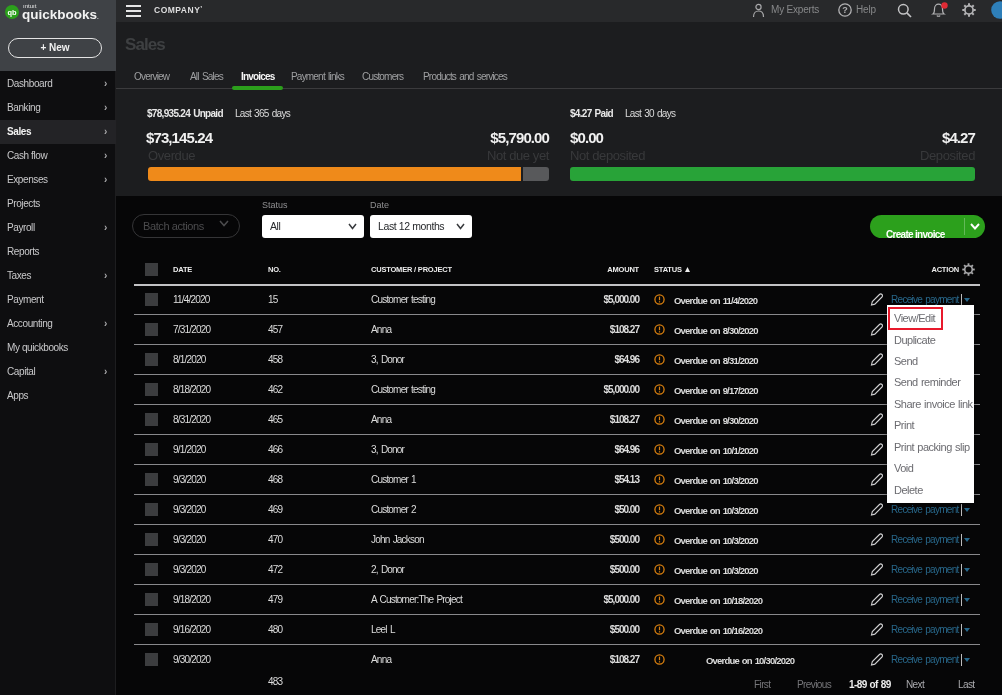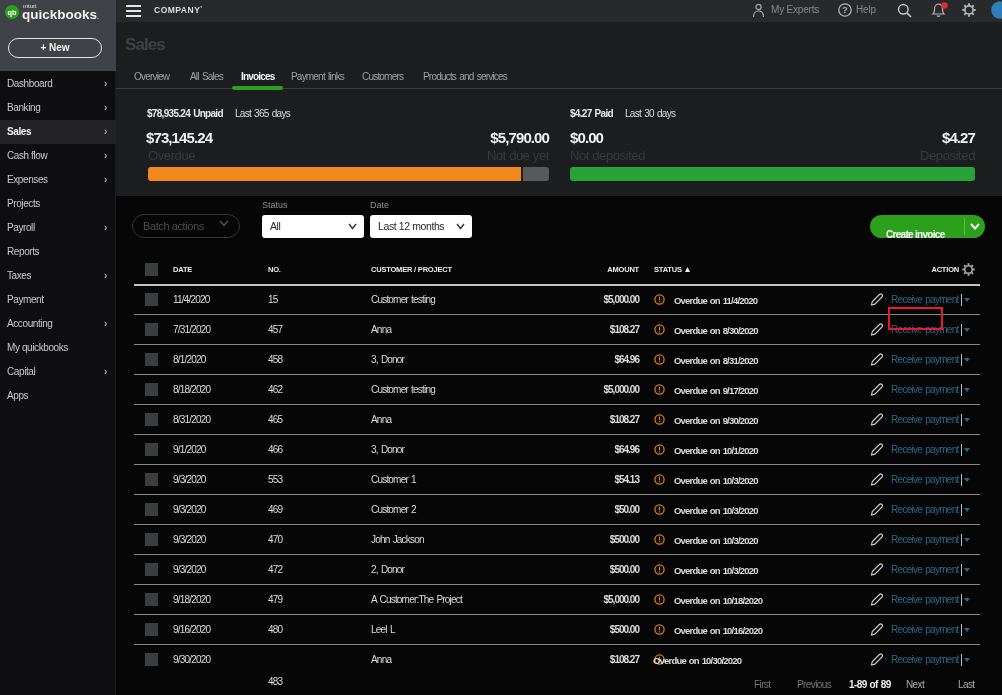--- a/index.html
+++ b/index.html
@@ -335,21 +335,21 @@
       <div class="cell ovd" style="left:674px;top:445px">Overdue on 10/1/2020</div>
       <svg class="abs" style="left:870px;top:443px" width="13" height="13" viewBox="0 0 14 14">
         <path d="M10.2 1.6 a1.9 1.9 0 0 1 2.7 2.7 L5.2 12 L1.6 12.9 L2.5 9.3 Z" fill="none" stroke="#cfcfd1" stroke-width="1.2"></path>
       </svg>
       <div class="rp" style="left:891px;top:444px">Receive payment</div>
       <div class="rpdiv" style="left:961px;top:444px"></div>
       <div class="caret" style="left:964px;top:448px"></div>
       <div class="rowline" style="top:464px"></div>
       <div class="checkbox" style="left:145px;top:473px"></div>
       <div class="cell" style="left:173px;top:474px">9/3/2020</div>
-      <div class="cell" style="left:268px;top:474px">553</div>
+      <div class="cell" style="left:268px;top:474px">468</div>
       <div class="cell" style="left:371px;top:474px">Customer 1</div>
       <div class="cell amt" style="left:559px;top:474px">$54.13</div>
       <svg class="abs" style="left:654px;top:473.5px" width="11" height="11" viewBox="0 0 12 12">
         <circle cx="6" cy="6" r="5" fill="none" stroke="#da800f" stroke-width="1.4"></circle>
         <rect x="5.35" y="2.9" width="1.3" height="3.9" fill="#da800f"></rect>
         <rect x="5.35" y="7.9" width="1.3" height="1.3" fill="#da800f"></rect>
       </svg>
       <div class="cell ovd" style="left:674px;top:475px">Overdue on 10/3/2020</div>
       <svg class="abs" style="left:870px;top:473px" width="13" height="13" viewBox="0 0 14 14">
         <path d="M10.2 1.6 a1.9 1.9 0 0 1 2.7 2.7 L5.2 12 L1.6 12.9 L2.5 9.3 Z" fill="none" stroke="#cfcfd1" stroke-width="1.2"></path>
@@ -451,30 +451,41 @@
       <div class="checkbox" style="left:145px;top:653px"></div>
       <div class="cell" style="left:173px;top:654px">9/30/2020</div>
       <div class="cell" style="left:268px;top:676px">483</div>
       <div class="cell" style="left:371px;top:654px">Anna</div>
       <div class="cell amt" style="left:559px;top:654px">$108.27</div>
       <svg class="abs" style="left:654px;top:653.5px" width="11" height="11" viewBox="0 0 12 12">
         <circle cx="6" cy="6" r="5" fill="none" stroke="#da800f" stroke-width="1.4"></circle>
         <rect x="5.35" y="2.9" width="1.3" height="3.9" fill="#da800f"></rect>
         <rect x="5.35" y="7.9" width="1.3" height="1.3" fill="#da800f"></rect>
       </svg>
-      <div class="cell ovd" style="left:653px;top:655px">Overdue on 10/30/2020</div>
+      <div class="cell ovd" style="left:706px;top:655px">Overdue on 10/30/2020</div>
       <svg class="abs" style="left:870px;top:653px" width="13" height="13" viewBox="0 0 14 14">
         <path d="M10.2 1.6 a1.9 1.9 0 0 1 2.7 2.7 L5.2 12 L1.6 12.9 L2.5 9.3 Z" fill="none" stroke="#cfcfd1" stroke-width="1.2"></path>
       </svg>
       <div class="rp" style="left:891px;top:654px">Receive payment</div>
       <div class="rpdiv" style="left:961px;top:654px"></div>
       <div class="caret" style="left:964px;top:658px"></div>
     </div>
 
   <div class="foot" style="left:754px;">First</div>
   <div class="foot" style="left:797px;">Previous</div>
   <div class="foot b" style="left:849px;">1-89 of 89</div>
   <div class="foot l" style="left:906px;">Next</div>
   <div class="foot l" style="left:958px;">Last</div>
 
+  <div id="menu" class="abs">
+    <div class="mi" style="top:7px;">View/Edit</div>
+    <div class="mi" style="top:29px;">Duplicate</div>
+    <div class="mi" style="top:50px;">Send</div>
+    <div class="mi" style="top:71px;">Send reminder</div>
+    <div class="mi" style="top:93px;">Share invoice link</div>
+    <div class="mi" style="top:114px;">Print</div>
+    <div class="mi" style="top:136px;">Print packing slip</div>
+    <div class="mi" style="top:157px;">Void</div>
+    <div class="mi" style="top:179px;">Delete</div>
+  </div>
   <div id="redbox" class="abs"></div>
 
 </div>
 
 </body></html>

